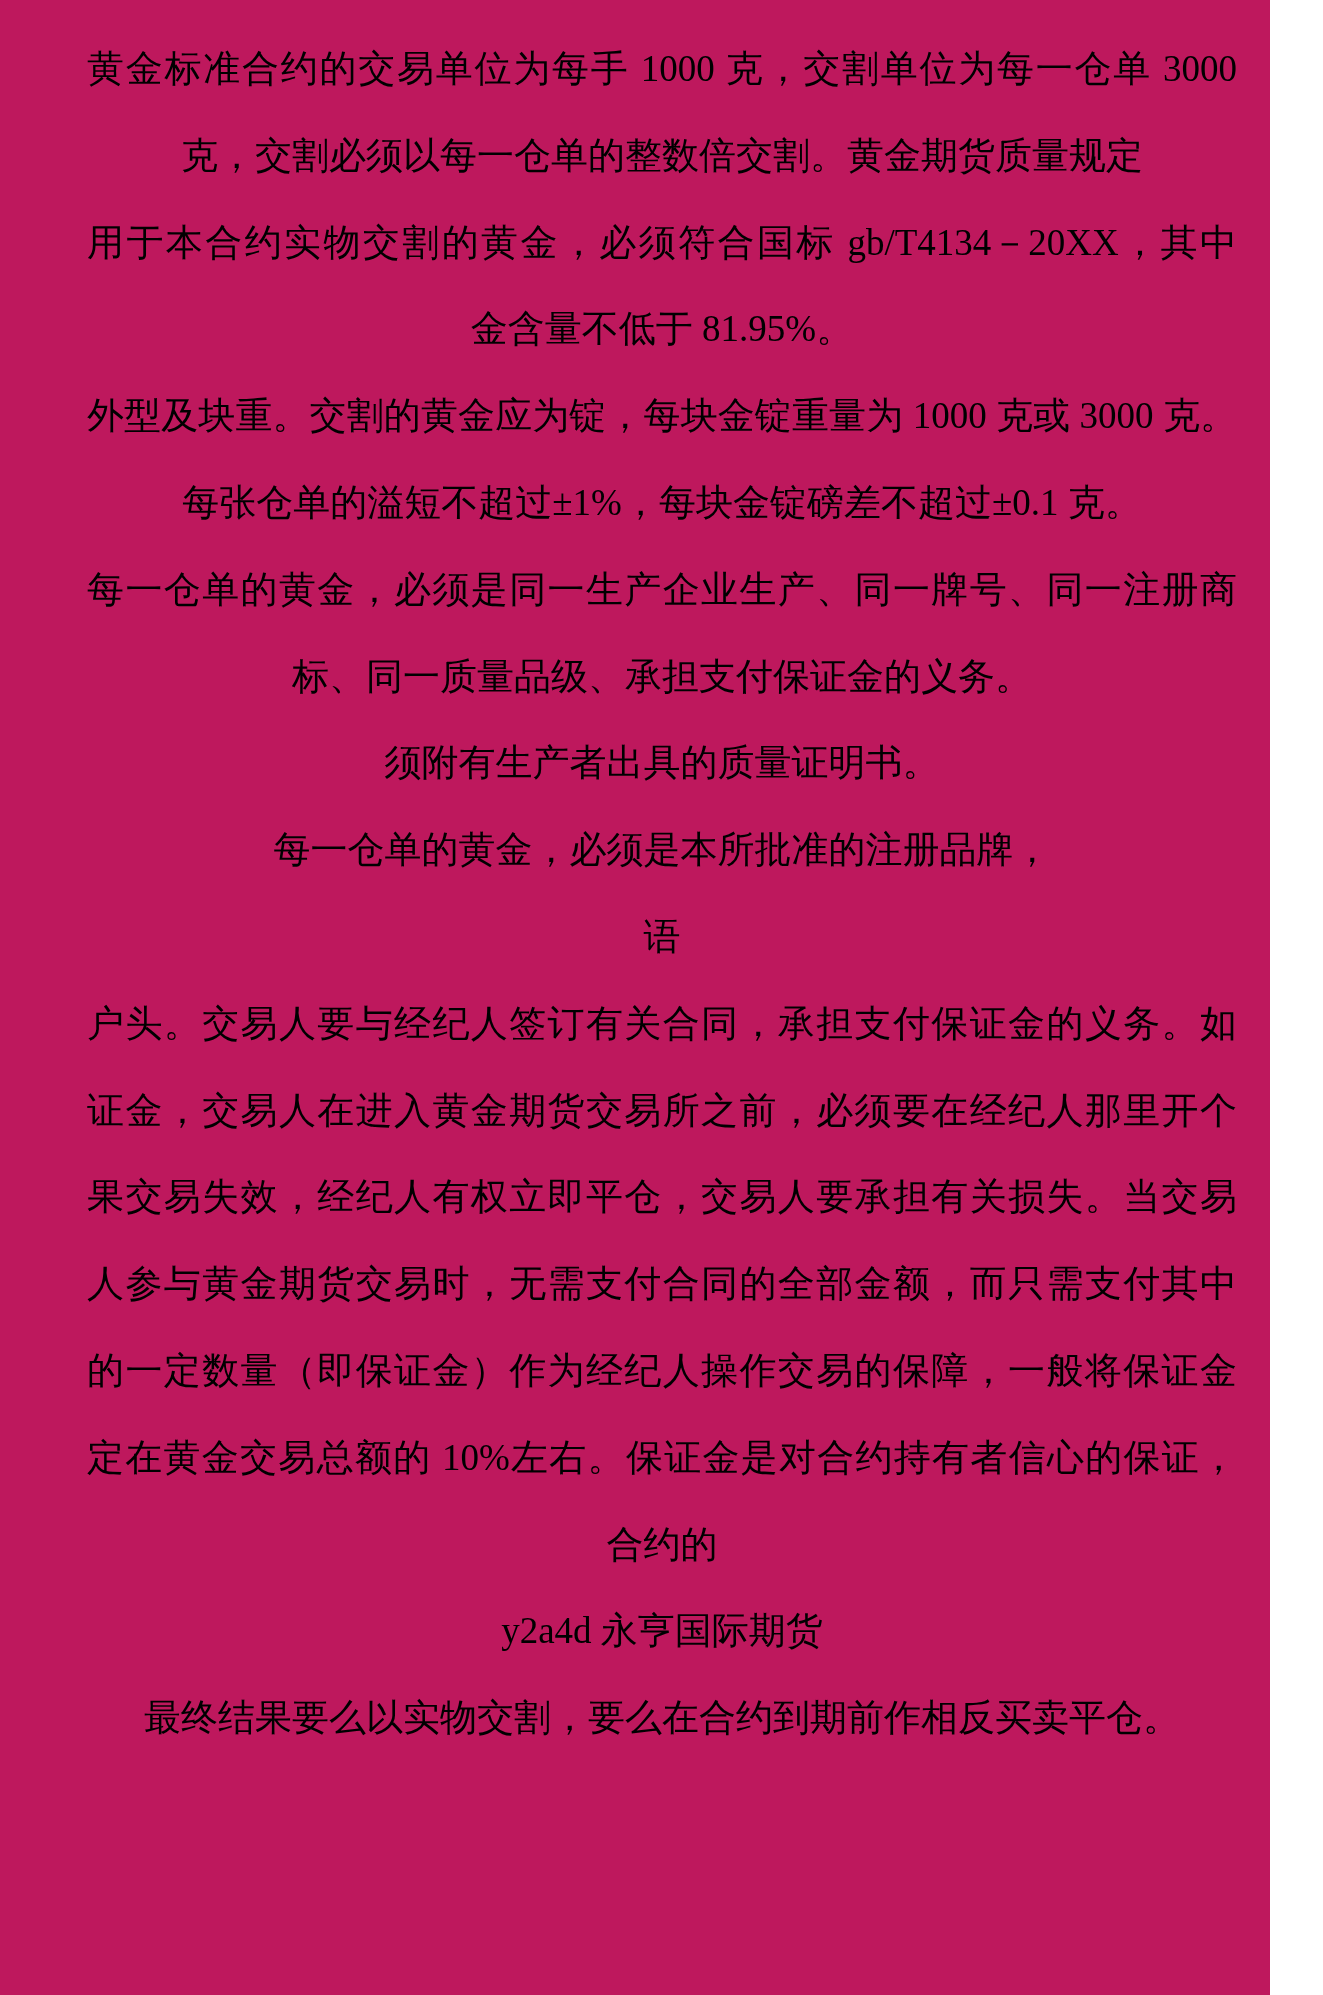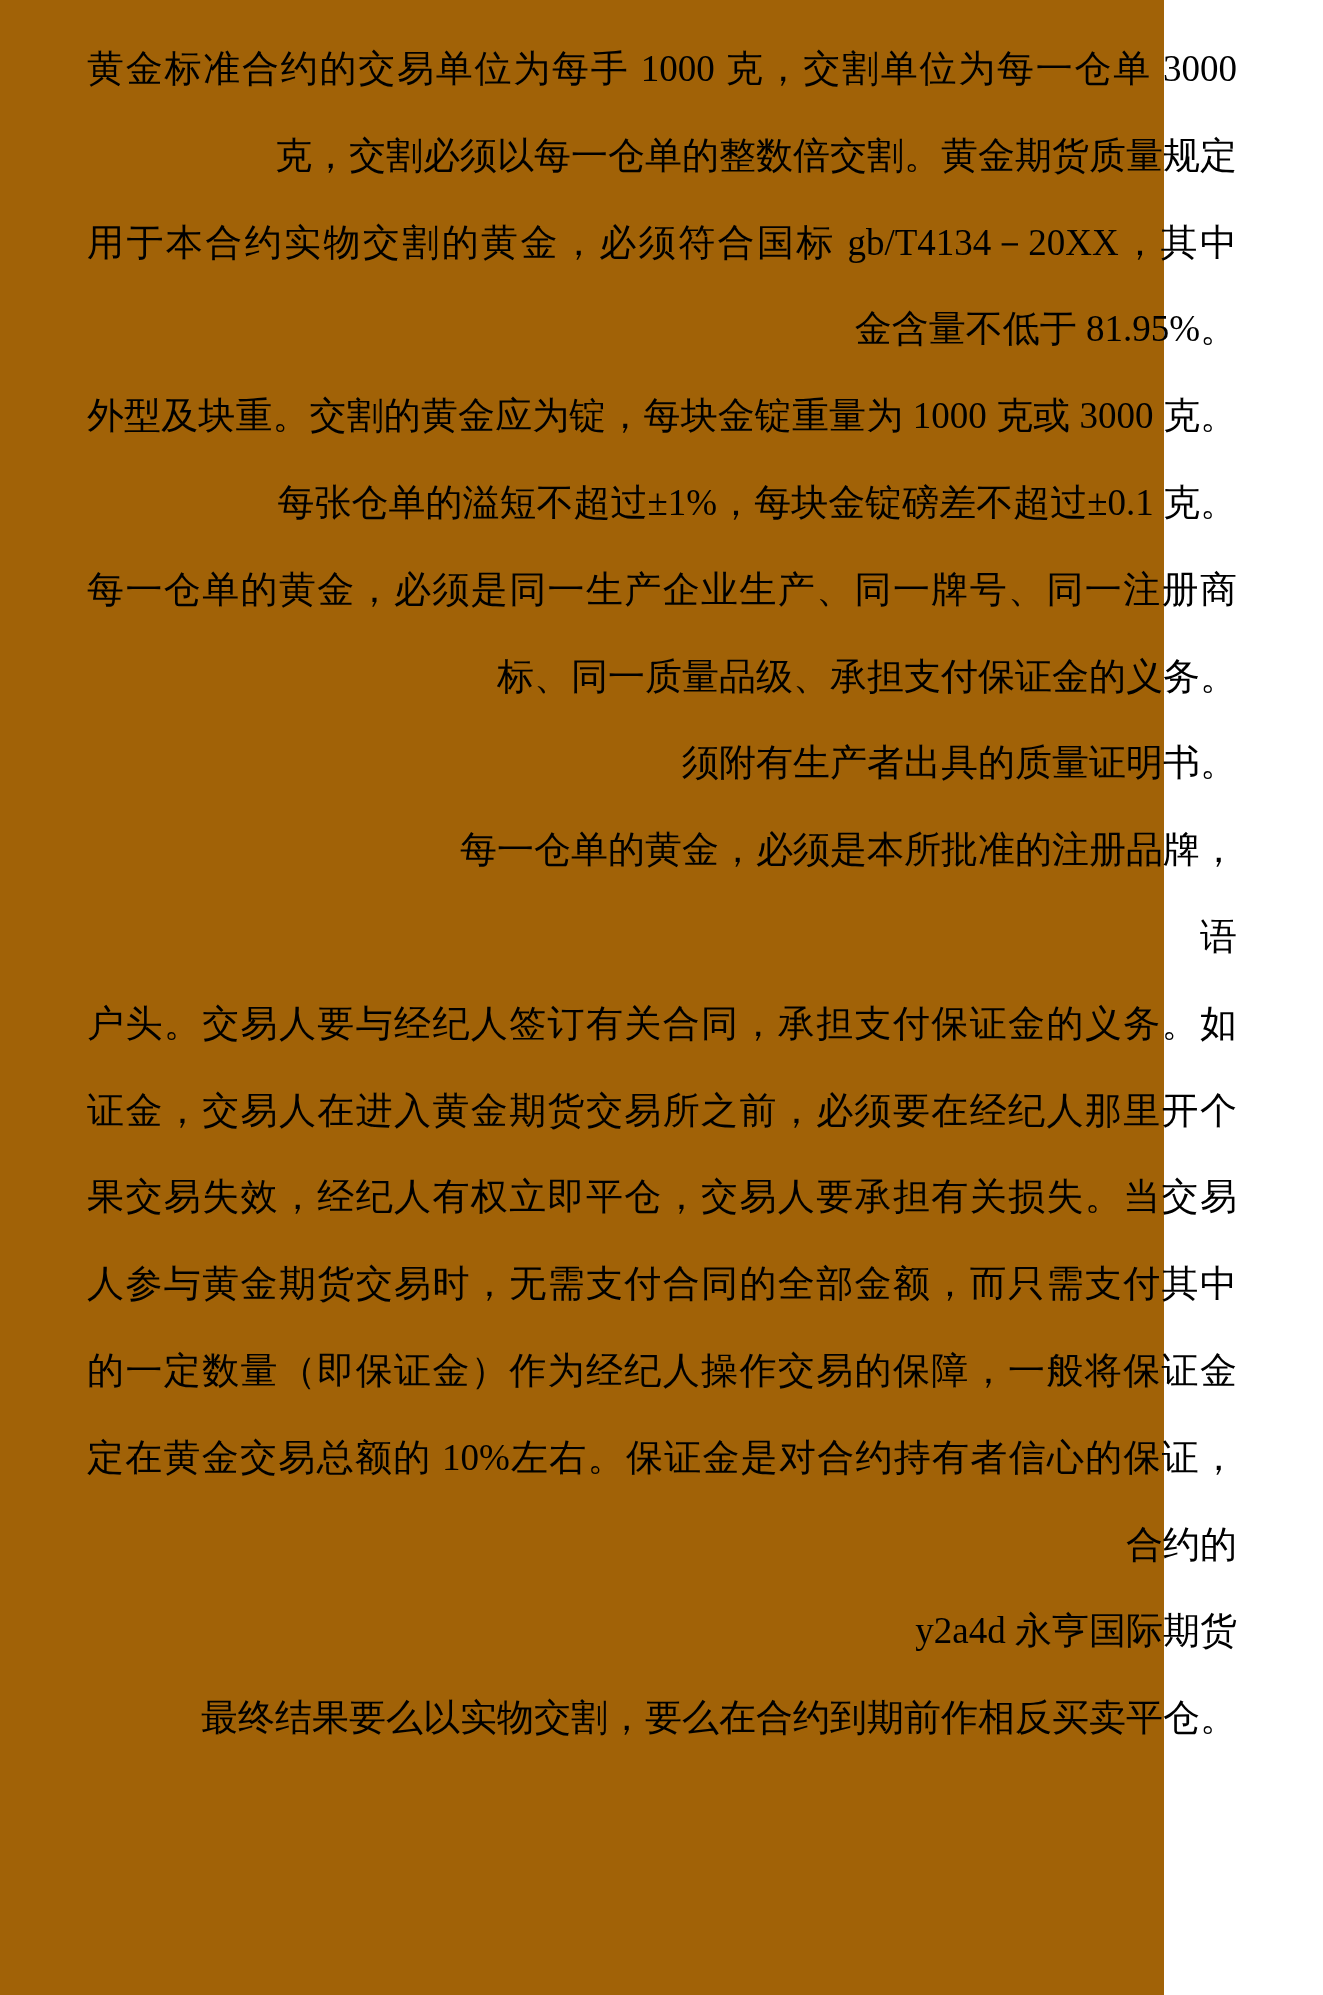--- a/index.html
+++ b/index.html
@@ -10,37 +10,37 @@
   body {
     width: 1323px;
     height: 1995px;
     position: relative;
     overflow: hidden;
     font-family: "Liberation Serif", "DejaVu Serif", serif;
   }
   .page {
     position: absolute;
     left: 0; top: 0;
-    width: 1164px;
+    width: 1270px;
     height: 1995px;
-    background: #a16207;
+    background: #be185d;
   }
   .textblock {
     position: absolute;
     left: 87px;
     top: 26px;
     width: 1150px;
   }
   .line {
     font-size: 37px;
     line-height: 86.8px;
     height: 86.8px;
     color: #000000;
     white-space: nowrap;
-    text-align: right;
+    text-align: center;
     font-kerning: none;
   }
   .line.j {
     text-align: justify;
     text-align-last: justify;
     text-justify: inter-character;
   }
 </style>
 </head>
 <body>

